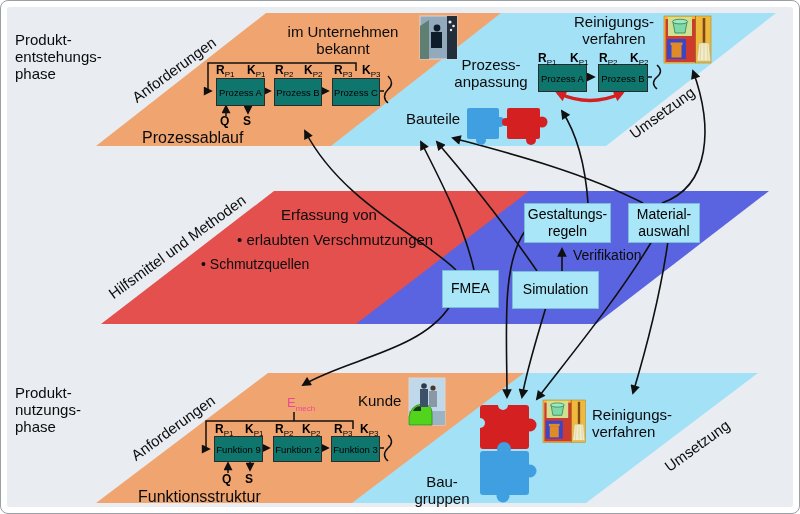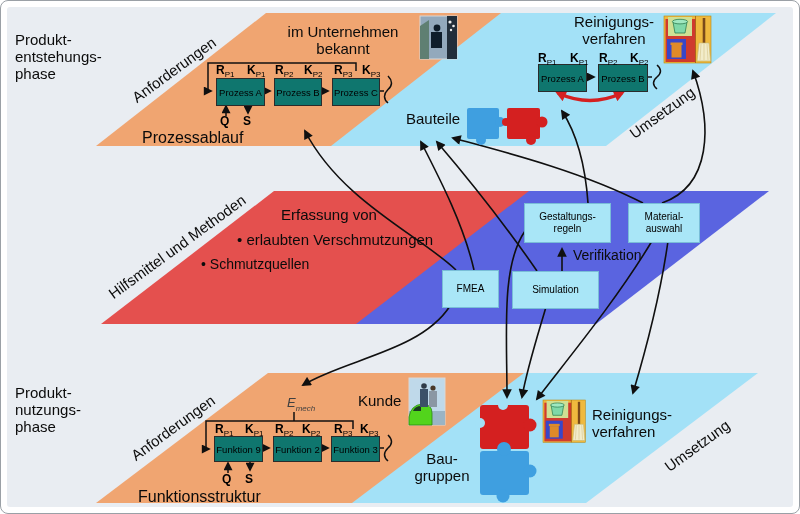--- a/index.html
+++ b/index.html
@@ -4,25 +4,25 @@
 <style>
   html,body{margin:0;padding:0;background:#fff;font-family:"Liberation Sans",sans-serif;}
   .frame{position:relative;width:798px;height:512px;border:1px solid #9aa0a6;border-radius:8px;background:#ffffff;overflow:hidden;}
   .paper{position:absolute;left:6px;top:6px;right:6px;bottom:6px;background:#e9edf2;border-radius:3px;}
   svg.layer{position:absolute;left:0;top:0;}
   .lbl{position:absolute;color:#0b0b0b;font-size:15px;line-height:1.14;white-space:pre-line;}
   .rot{transform:rotate(-36deg);transform-origin:center center;text-align:center;white-space:nowrap;}
   .ctr{text-align:center;}
   .big{font-size:16px;margin-top:9px;}
   .cbox{position:absolute;background:#0f766e;border:1px solid #2b2b2b;display:flex;align-items:center;justify-content:center;font-size:9.5px;color:#000;}
-  .mbox{position:absolute;background:#a9e6f7;border:1px solid #79bdd8;display:flex;align-items:center;justify-content:center;font-size:10px;color:#000;text-align:center;white-space:pre-line;line-height:1.25;}
+  .mbox{position:absolute;background:#a9e6f7;border:1px solid #79bdd8;display:flex;align-items:center;justify-content:center;font-size:14px;color:#000;text-align:center;white-space:pre-line;line-height:1.25;}
   .rk{position:absolute;font-size:12px;font-weight:bold;color:#000;}
   .rk sub{font-size:8px;font-weight:normal;}
   .qs{position:absolute;font-size:12px;font-weight:bold;color:#000;}
-  .emech{position:absolute;font-size:13px;color:#404040;font-style:italic;}
+  .emech{position:absolute;font-size:13px;color:#ec4899;}
   .emech sub{font-size:8px;}
 </style>
 </head>
 <body>
 
 <div class="frame">
   <div class="paper"></div>
 
   <svg class="layer" width="798" height="512" viewBox="0 0 798 512">
     <defs>
@@ -200,26 +200,28 @@
   <div class="lbl rot" style="left:601px;top:103px;width:120px">Umsetzung</div>
   <div class="lbl rot" style="left:636px;top:436px;width:120px">Umsetzung</div>
   <div class="lbl rot" style="left:76px;top:237px;width:200px">Hilfsmittel und Methoden</div>
 
   <div class="lbl ctr" style="left:262px;top:22px;width:160px">im Unternehmen
 bekannt</div>
   <div class="lbl big" style="left:141px;top:119px">Prozessablauf</div>
 
   <div class="lbl ctr" style="left:563px;top:12px;width:100px">Reinigungs-
 verfahren</div>
+  <div class="lbl ctr" style="left:445px;top:55px;width:90px">Prozess-
+anpassung</div>
   <div class="lbl" style="left:405px;top:109px">Bauteile</div>
 
   <div class="lbl" style="left:280px;top:205px">Erfassung von</div>
   <div class="lbl" style="left:236px;top:230px;font-size:15px">• erlaubten Verschmutzungen</div>
   <div class="lbl" style="left:200px;top:256px;font-size:14px">• Schmutzquellen</div>
   <div class="lbl" style="left:572px;top:247px;font-size:14px">Verifikation</div>
 
   <div class="lbl" style="left:357px;top:391px">Kunde</div>
   <div class="lbl big" style="left:137px;top:478px">Funktionsstruktur</div>
-  <div class="lbl ctr" style="left:410px;top:449px;width:62px">Bau-
+  <div class="lbl ctr" style="left:410px;top:472px;width:62px">Bau-
 gruppen</div>
   <div class="lbl" style="left:591px;top:405px">Reinigungs-
 verfahren</div>
 </div>
 
 </body></html>

